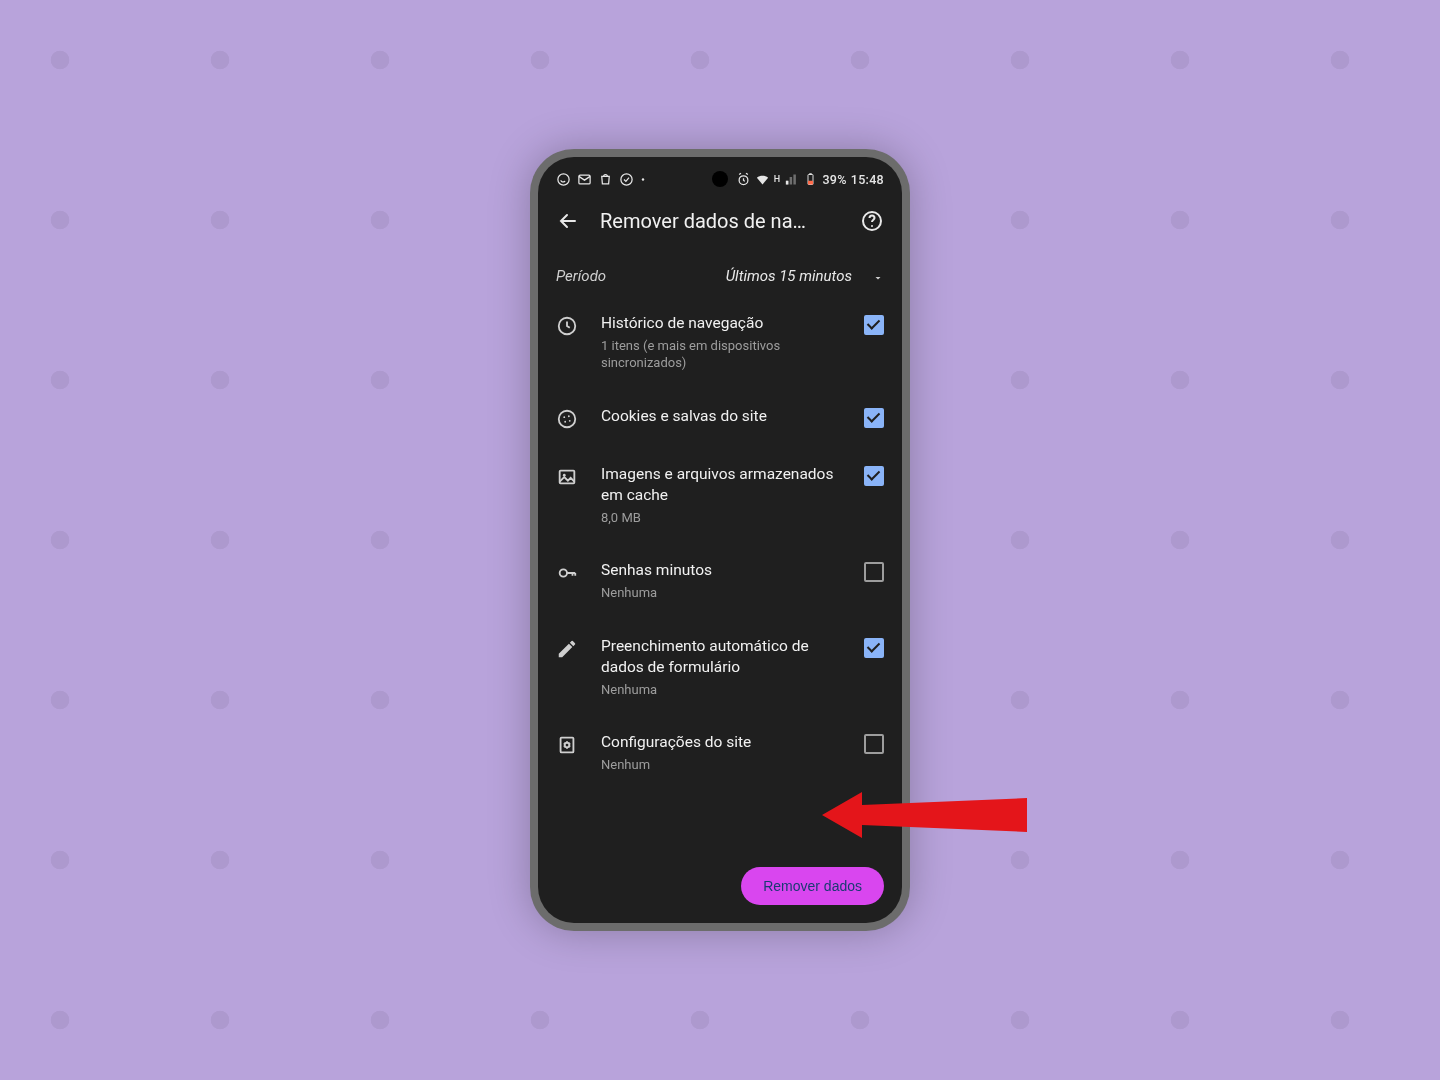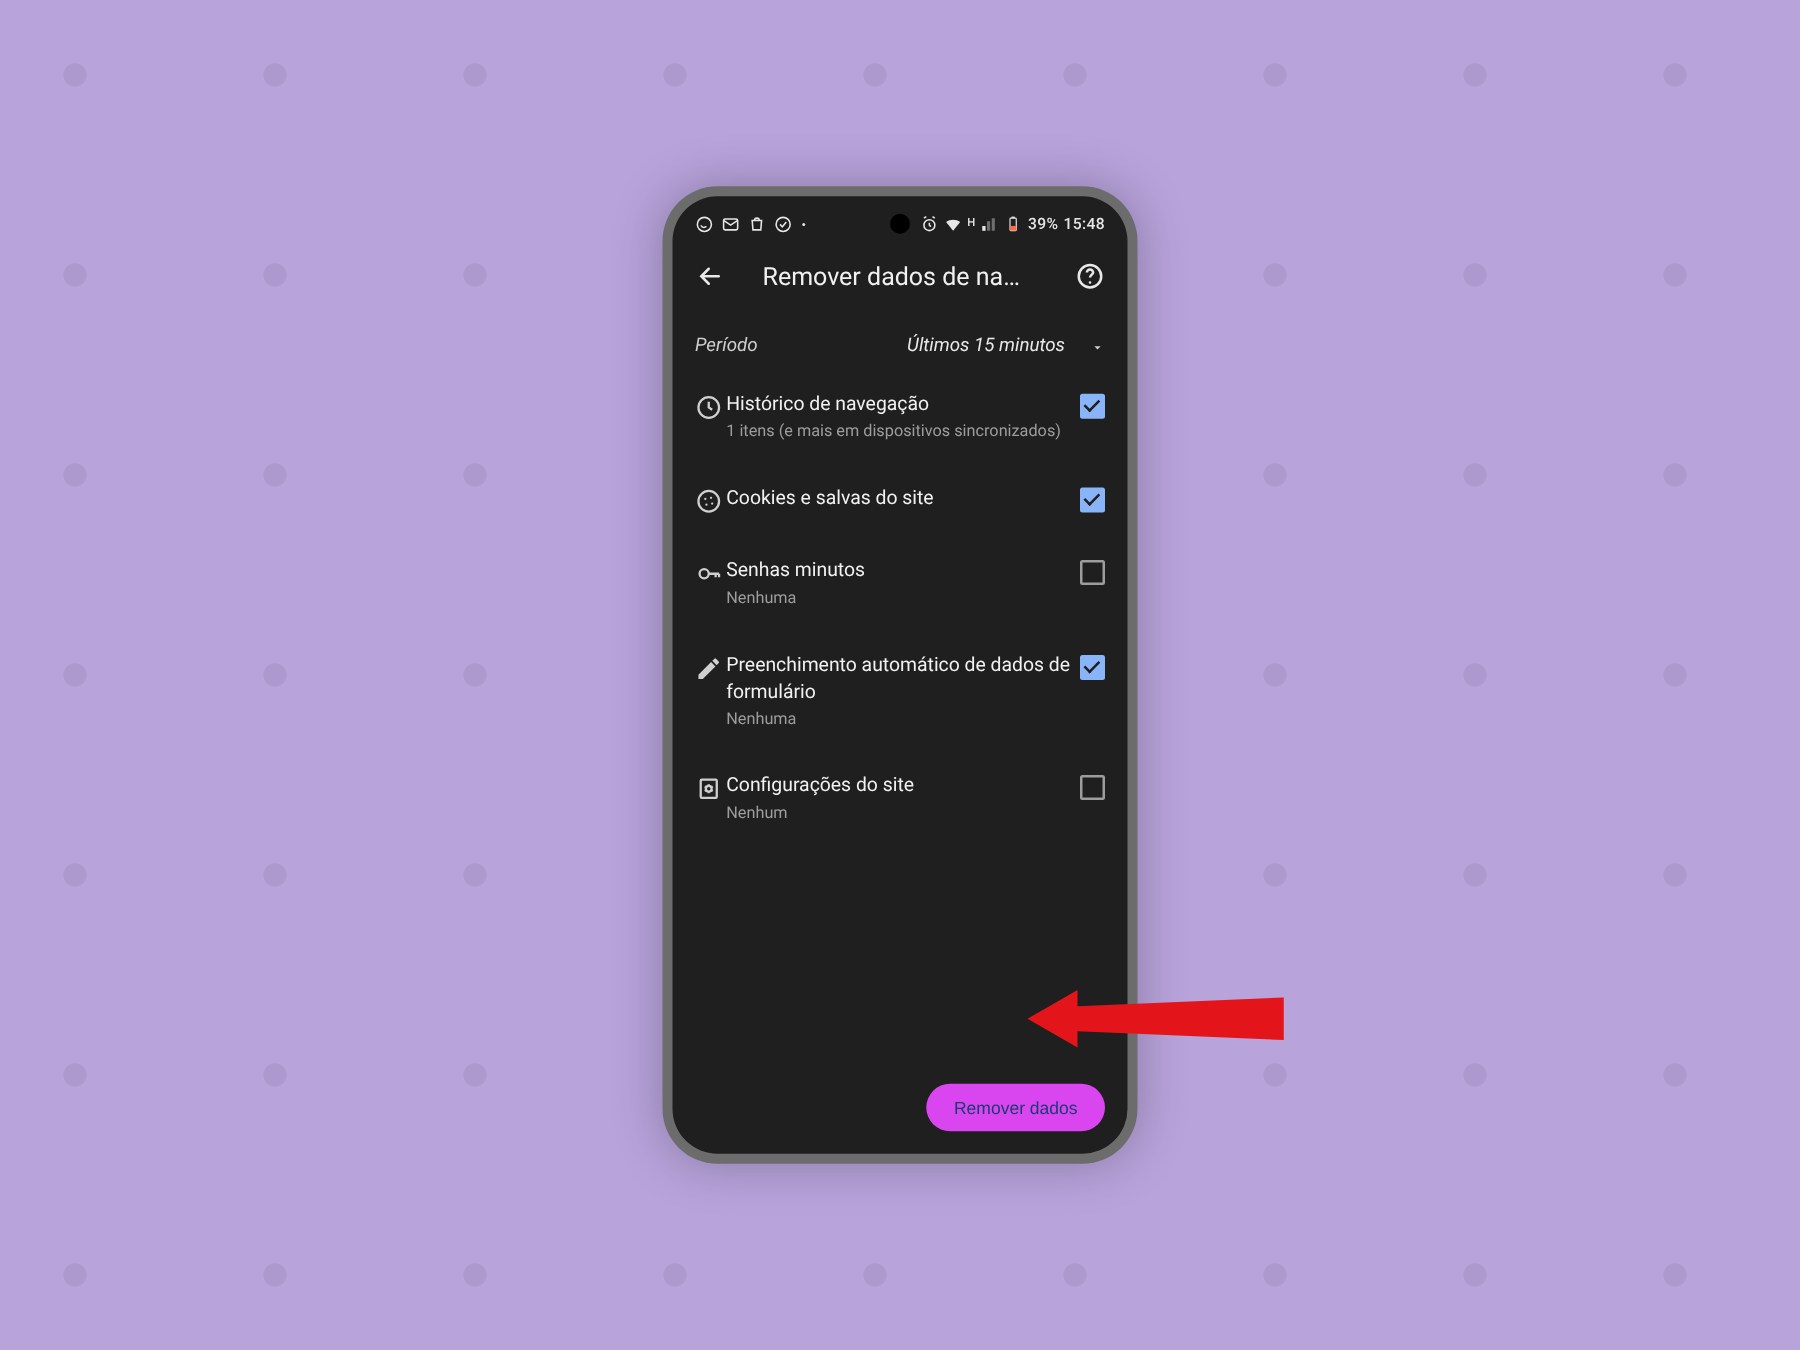--- a/index.html
+++ b/index.html
@@ -70,21 +70,21 @@
   }
   .statusbar .right { gap: 4px; }
   .sicon { width: 15px; height: 15px; display:inline-flex; align-items:center; justify-content:center;}
   .sicon svg { width:100%; height:100%; }
   .statusbar .txt { letter-spacing: .3px; }
 
   
   .appheader {
     display: flex;
     align-items: center;
-    gap: 30px;
+    gap: 20px;
     padding: 14px 18px 10px 18px;
   }
   .appheader .back, .appheader .help {
     width: 24px; height: 24px;
     display:flex; align-items:center; justify-content:center;
     color:#e8e8e8;
     cursor:pointer;
   }
   .appheader .title {
     flex: 1;
@@ -112,21 +112,21 @@
     color:#e8e8e8;
     cursor:pointer;
   }
   .period-row .dropdown .chev { width:12px;height:12px; }
 
   
   .items { flex:1; overflow-y:auto; }
   .item {
     display:flex;
     align-items:flex-start;
-    gap: 3px;
+    gap: 23px;
     padding: 16px 18px 18px 18px;
     justify-content: center;
   }
   .item .lead {
     width: 22px; height: 22px;
     margin-top: 2px;
     color:#cfcfcf;
     display:flex; align-items:center; justify-content:center;
     flex-shrink:0;
   }
@@ -318,20 +318,36 @@
             </svg>
         </div>
         <div class="body">
           <div class="t1">Cookies e salvas do site</div>
         </div>
         <div class="chk">
             <div class="checkbox checked"></div>
           </div>
       </div>
 
+      <div class="item">
+        <div class="lead">
+          <svg viewBox="0 0 24 24" fill="none" stroke="currentColor" stroke-width="2">
+              <rect x="4" y="5" width="16" height="14" rx="1"></rect>
+              <circle cx="9" cy="10" r="1.5" fill="currentColor" stroke="none"></circle>
+              <path d="M4 17l5-5 4 4 3-3 4 4"></path>
+            </svg>
+        </div>
+        <div class="body">
+          <div class="t1">Imagens e arquivos armazenados em cache</div>
+          <div class="t2">8,0 MB</div>
+        </div>
+        <div class="chk">
+            <div class="checkbox checked"></div>
+          </div>
+      </div>
 
       <div class="item">
         <div class="lead">
           <svg viewBox="0 0 24 24" fill="none" stroke="currentColor" stroke-width="2">
               <circle cx="8" cy="12" r="4"></circle>
               <path d="M12 12h9M18 12v3M21 12v3"></path>
             </svg>
         </div>
         <div class="body">
           <div class="t1">Senhas minutos</div>

